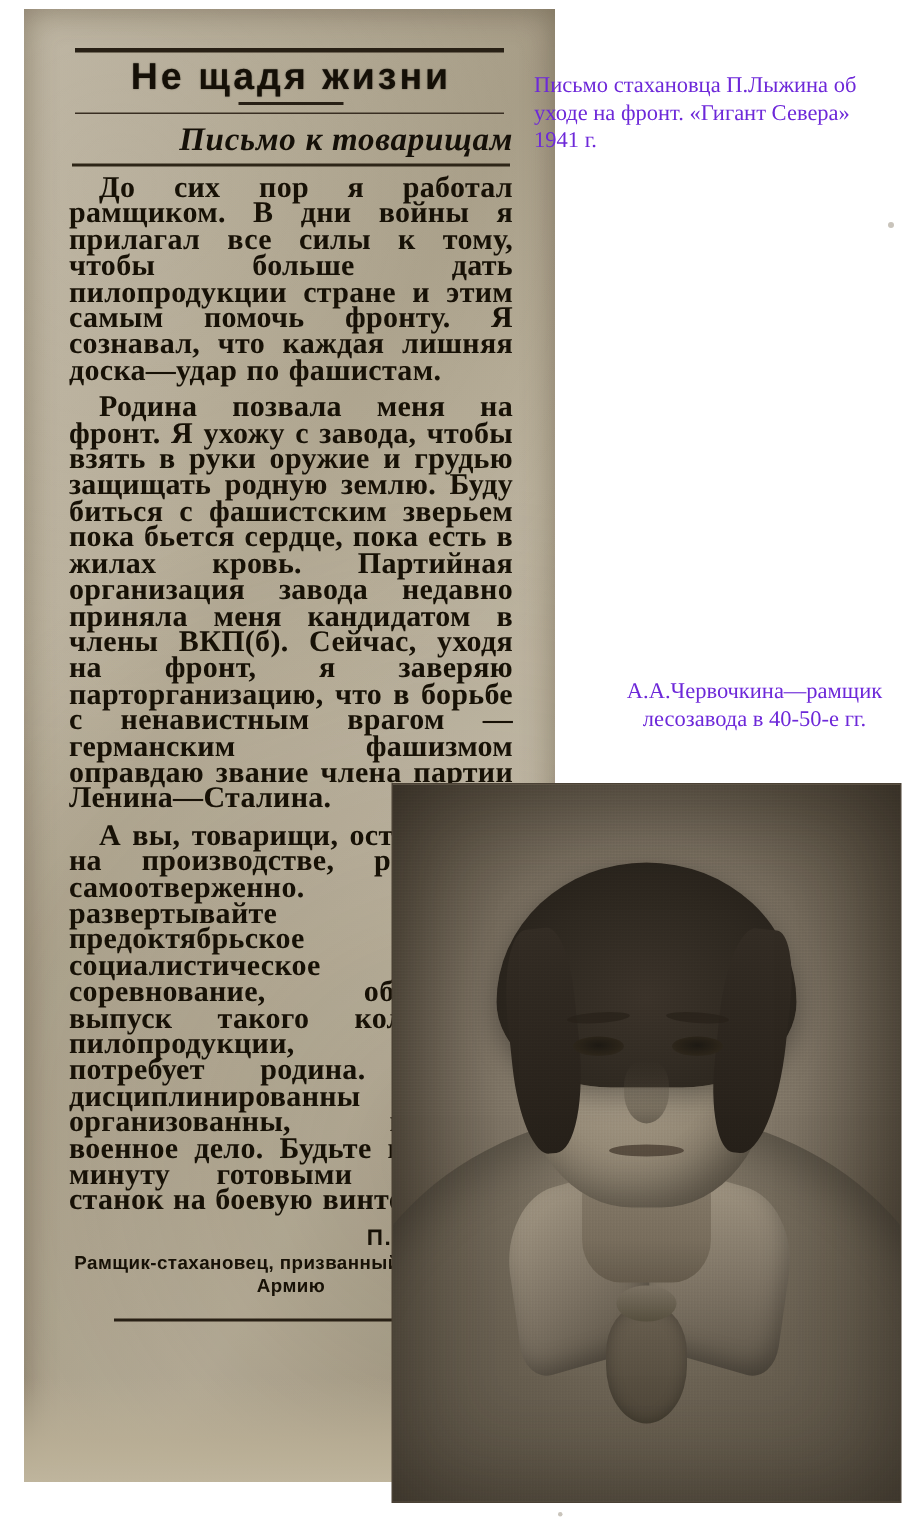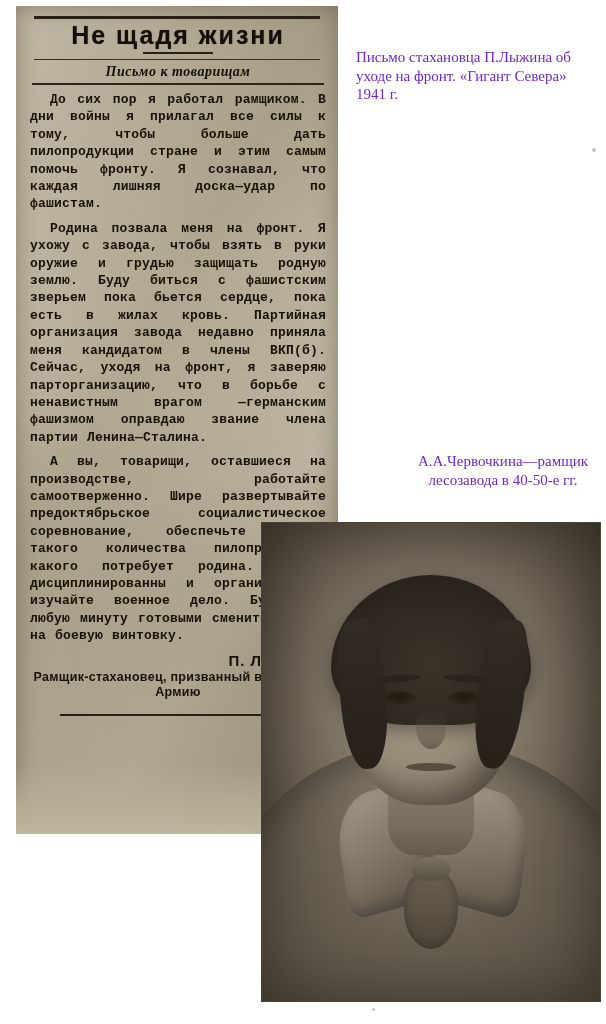--- a/index.html
+++ b/index.html
@@ -14,27 +14,27 @@
     position: relative;
     overflow: hidden;
   }
 
   
   #clipping {
     position: absolute;
     left: 16px;
     top: 6px;
     width: 322px;
-    height: 828px;
+    height: 950px;
     background: #b8ad95;
     background-image:
       linear-gradient(120deg, rgba(255,255,255,0.18) 0%, rgba(0,0,0,0.05) 40%, rgba(255,255,255,0.12) 70%, rgba(0,0,0,0.08) 100%),
       linear-gradient(12deg, rgba(0,0,0,0.05) 0%, rgba(255,255,255,0.10) 50%, rgba(0,0,0,0.06) 100%);
     box-shadow: inset 0 0 22px rgba(70,58,38,0.45);
-    padding: 0;
+    padding: 16px;
     filter: contrast(1.02);
   }
   #clipping::after {
     content: "";
     position: absolute;
     inset: 0;
     pointer-events: none;
     background:
       radial-gradient(circle at 18% 12%, rgba(255,255,255,0.16), rgba(0,0,0,0) 45%),
       radial-gradient(circle at 82% 78%, rgba(90,76,50,0.22), rgba(0,0,0,0) 55%);
@@ -70,42 +70,42 @@
     margin: 2px 0 2px 0;
     text-shadow: 0 0 1px rgba(0,0,0,0.5);
   }
   .headline-underline {
     width: 70px;
     height: 2px;
     background: #2a2217;
     margin: 1px auto 5px auto;
   }
   .subhead {
-    text-align: center;
+    text-align: right;
     font-family: "Liberation Serif", serif;
     font-style: italic;
     font-weight: bold;
-    font-size: 14px;
+    font-size: 22px;
     color: #17120a;
     margin: 3px 0 2px 0;
     letter-spacing: 0.5px;
   }
   .rule-under-sub {
     height: 2px;
     background: #2f2719;
     margin: 3px 2px 6px 2px;
   }
 
   .body-col p {
     margin: 0 0 7px 0;
     text-align: justify;
     text-align-last: left;
-    font-family: Liberation Mono, monospace;
-    font-weight: bold;
-    font-size: 13px;
+    font-family: Liberation Serif, serif;
+    font-weight: bold;
+    font-size: 20px;
     line-height: 17.4px;
     color: #191308;
     text-indent: 20px;
     word-spacing: 1px;
     letter-spacing: 0.2px;
   }
 
   .signature {
     text-align: right;
     font-family: "Liberation Sans", sans-serif;

